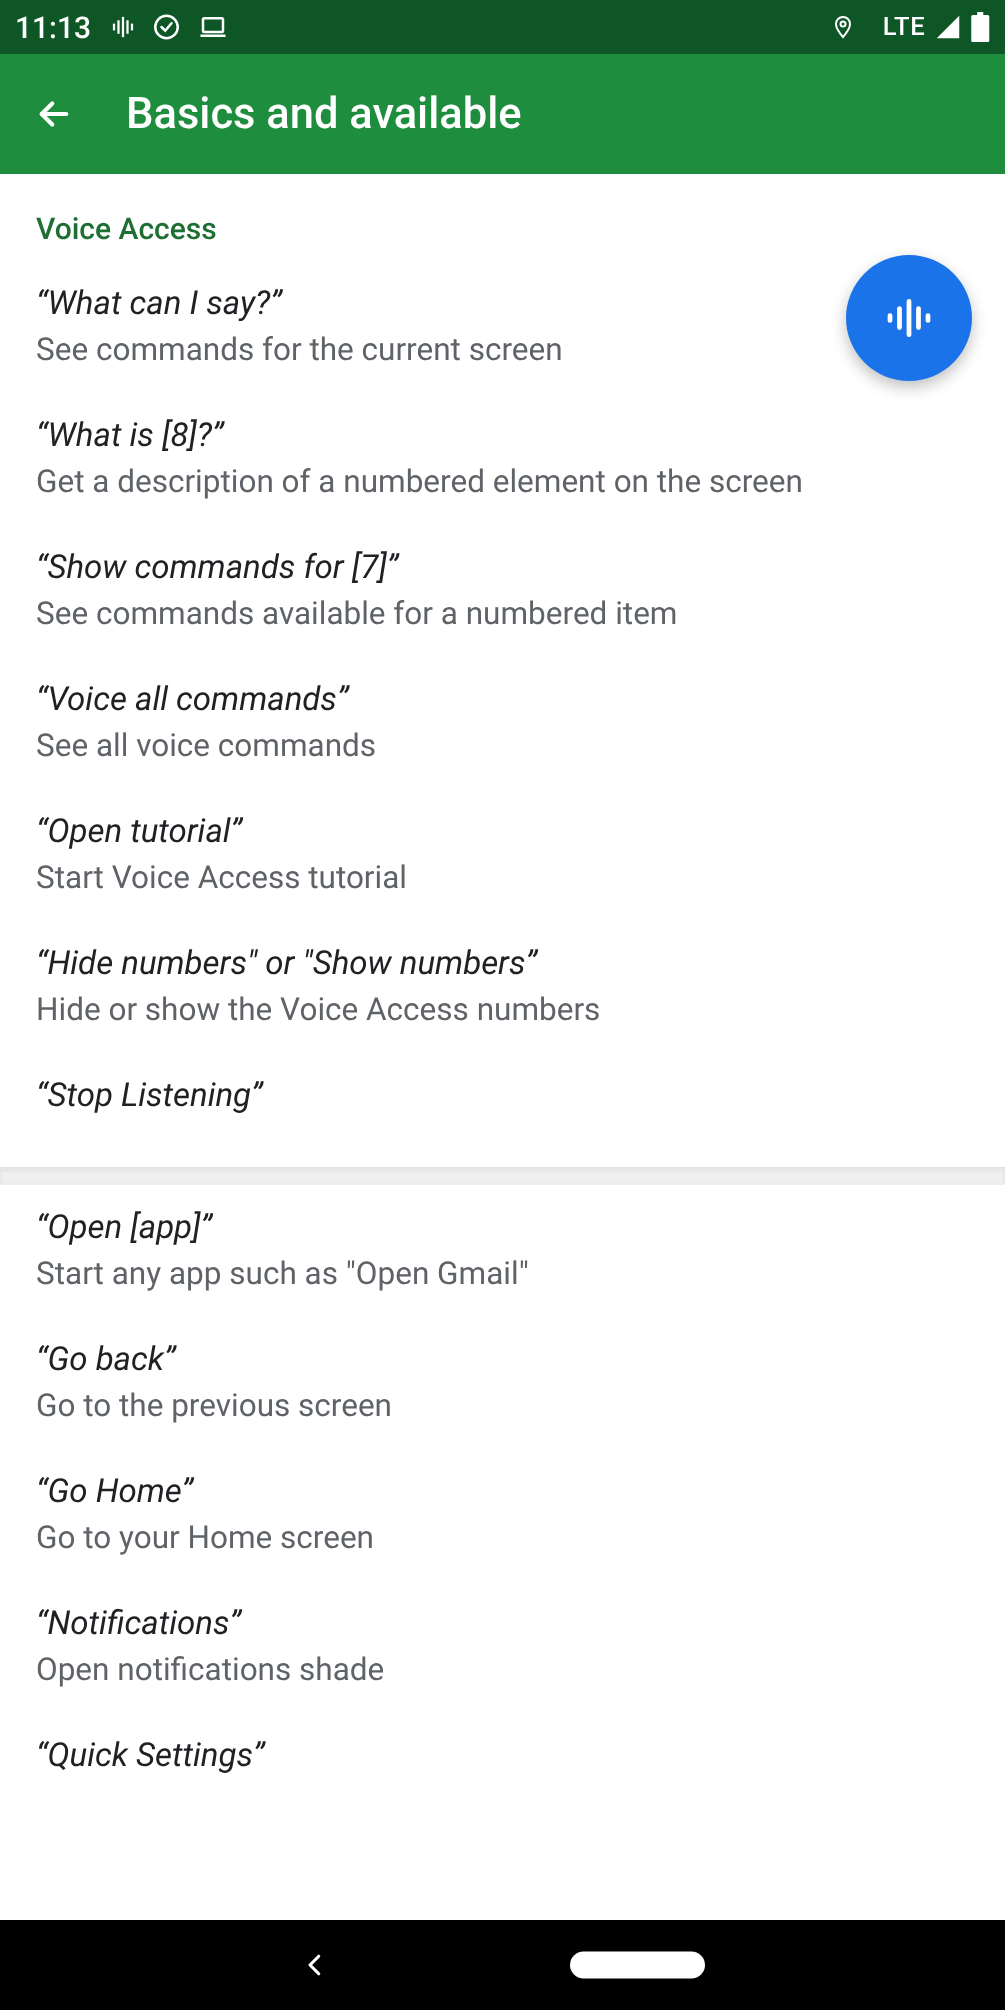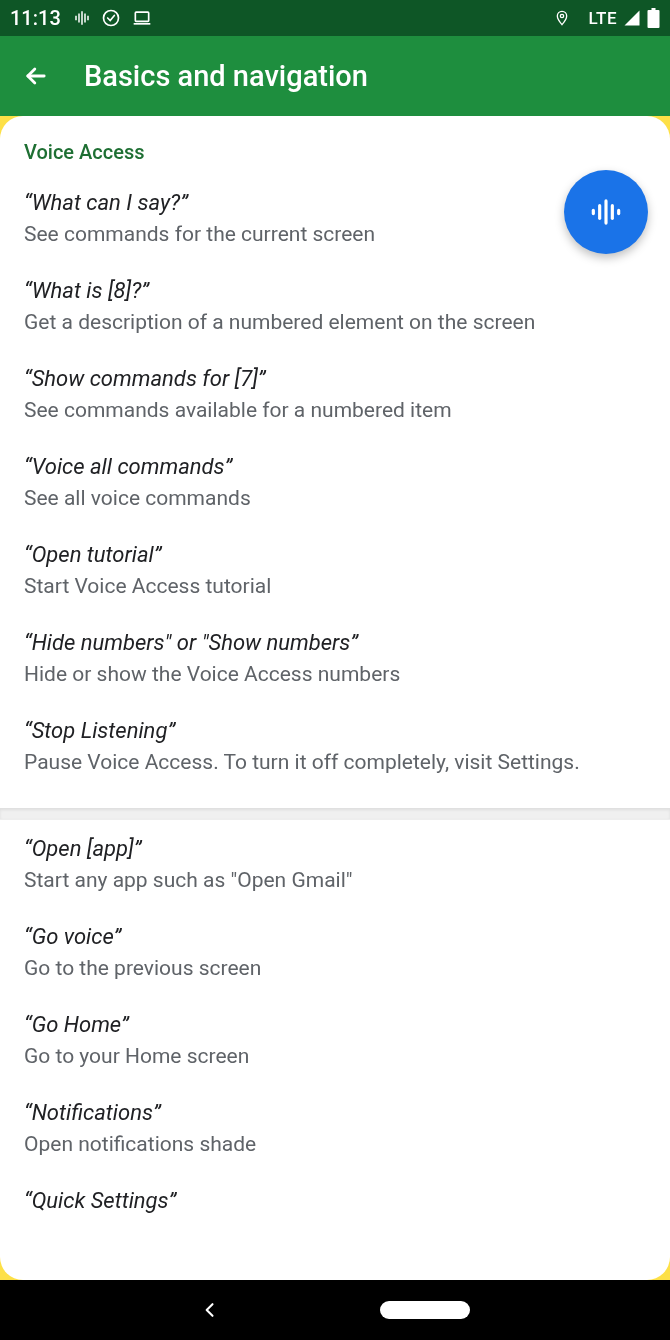--- a/index.html
+++ b/index.html
@@ -1,32 +1,32 @@
 <!DOCTYPE html>
 <html><head>
 <meta charset="utf-8">
 <style>
   * { margin: 0; padding: 0; box-sizing: border-box; }
   html, body { width: 670px; height: 1340px; font-family: Roboto, "Helvetica Neue", Arial, sans-serif; background: #fff; overflow: hidden; }
-  .screen { width: 670px; height: 1340px; display: flex; flex-direction: column; position: relative; background: #fde047; }
+  .screen { width: 670px; height: 1340px; display: flex; flex-direction: column; position: relative; background: #e5e5e5; }
 
   
   .status-bar { height: 36px; background: #0e5626; color: #fff; display: flex; align-items: center; justify-content: space-between; padding: 0 10px; font-size: 20px; font-weight: 500; }
   .status-left { display: flex; align-items: center; gap: 12px; }
   .status-right { display: flex; align-items: center; gap: 6px; }
   .status-icons { display: flex; align-items: center; gap: 10px; }
   .status-right .lte { font-size: 17px; letter-spacing: 0.5px; margin-left: 12px; }
   .ic { display: inline-flex; }
 
   
   .app-bar { height: 80px; background: #1e8e3e; color: #fff; display: flex; align-items: center; padding: 0 22px; gap: 34px; }
   .app-title { font-size: 29px; font-weight: 500; }
 
   
-  .content { flex: 1; overflow-y: hidden; background: #fff; position: relative; border-radius: 23px; }
+  .content { flex: 1; overflow-y: hidden; background: #fff; position: relative; }
   .section { padding: 0 24px 18px 24px; }
   .section-header { color: #1e6f33; font-size: 20px; font-weight: 500; padding: 24px 0 10px 0; }
   .item { padding: 14px 0; }
   .item-title { color: #202124; font-size: 22px; font-weight: 400; line-height: 1.35; font-style: italic; }
   .item-sub { color: #5f6368; font-size: 21px; line-height: 1.35; margin-top: 2px; }
   .divider { height: 12px; background: #f0f0f0; border-top: 1px solid #e0e0e0; border-bottom: 1px solid #eee; box-shadow: 0 1px 3px rgba(0,0,0,0.08) inset; }
 
   
   .fab { position: absolute; top: 170px; right: 22px; width: 84px; height: 84px; border-radius: 50%; background: #1a73e8; display: flex; align-items: center; justify-content: center; box-shadow: 0 4px 10px rgba(0,0,0,0.25); }
 
@@ -88,21 +88,21 @@
     </div>
   </div>
 
   <div class="app-bar">
     <span class="ic">
       <svg width="28" height="28" viewBox="0 0 24 24" fill="none" stroke="#fff" stroke-width="2.4" stroke-linecap="round" stroke-linejoin="round">
           <path d="M19 12H5"></path>
           <path d="M11 18l-6-6 6-6"></path>
         </svg>
     </span>
-    <span class="app-title">Basics and navigation</span>
+    <span class="app-title">Basics and available</span>
   </div>
 
   <div class="content">
 
     <div class="section">
       <div class="section-header">Voice Access</div>
 
       <div class="item">
         <div class="item-title">“What can I say?”</div>
         <div class="item-sub">See commands for the current screen</div>
@@ -122,34 +122,33 @@
       <div class="item">
         <div class="item-title">“Open tutorial”</div>
         <div class="item-sub">Start Voice Access tutorial</div>
       </div>
       <div class="item">
         <div class="item-title">“Hide numbers" or "Show numbers”</div>
         <div class="item-sub">Hide or show the Voice Access numbers</div>
       </div>
       <div class="item">
         <div class="item-title">“Stop Listening”</div>
-        <div class="item-sub">Pause Voice Access. To turn it off completely, visit Settings.</div>
       </div>
     </div>
 
     <div class="divider"></div>
 
     <div class="section">
 
       <div class="item">
         <div class="item-title">“Open [app]”</div>
         <div class="item-sub">Start any app such as "Open Gmail"</div>
       </div>
       <div class="item">
-        <div class="item-title">“Go voice”</div>
+        <div class="item-title">“Go back”</div>
         <div class="item-sub">Go to the previous screen</div>
       </div>
       <div class="item">
         <div class="item-title">“Go Home”</div>
         <div class="item-sub">Go to your Home screen</div>
       </div>
       <div class="item">
         <div class="item-title">“Notifications”</div>
         <div class="item-sub">Open notifications shade</div>
       </div>

